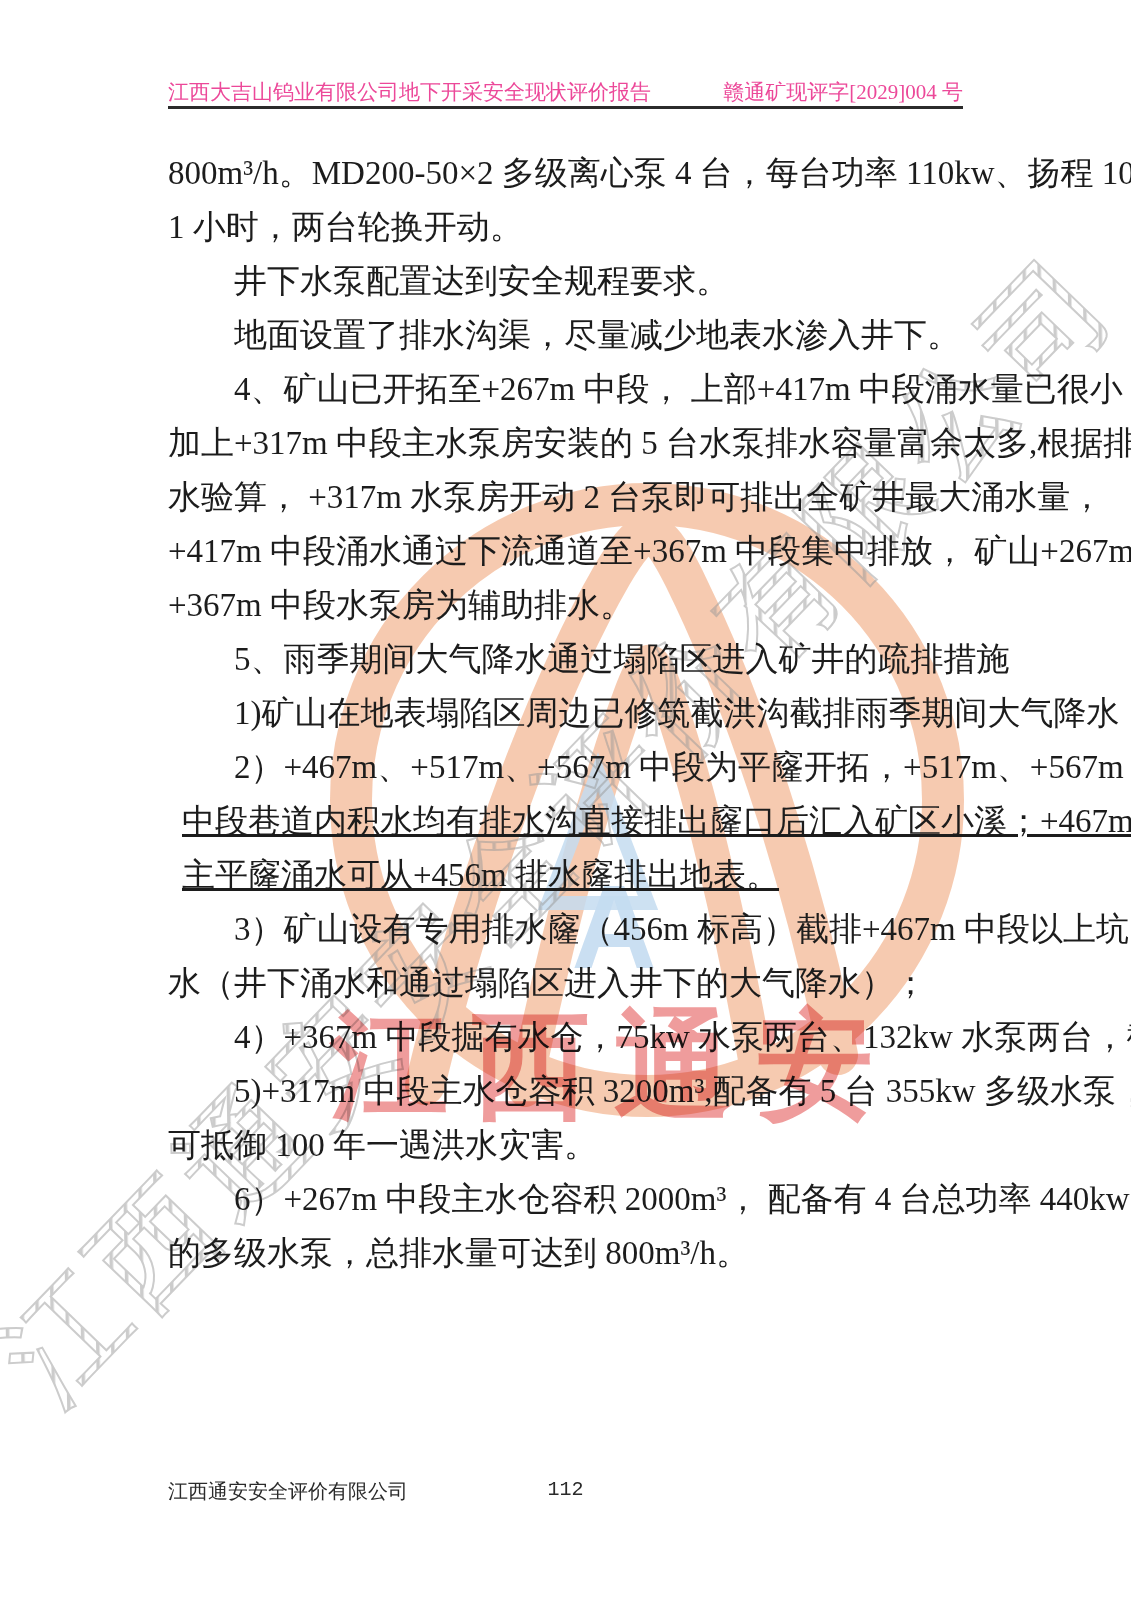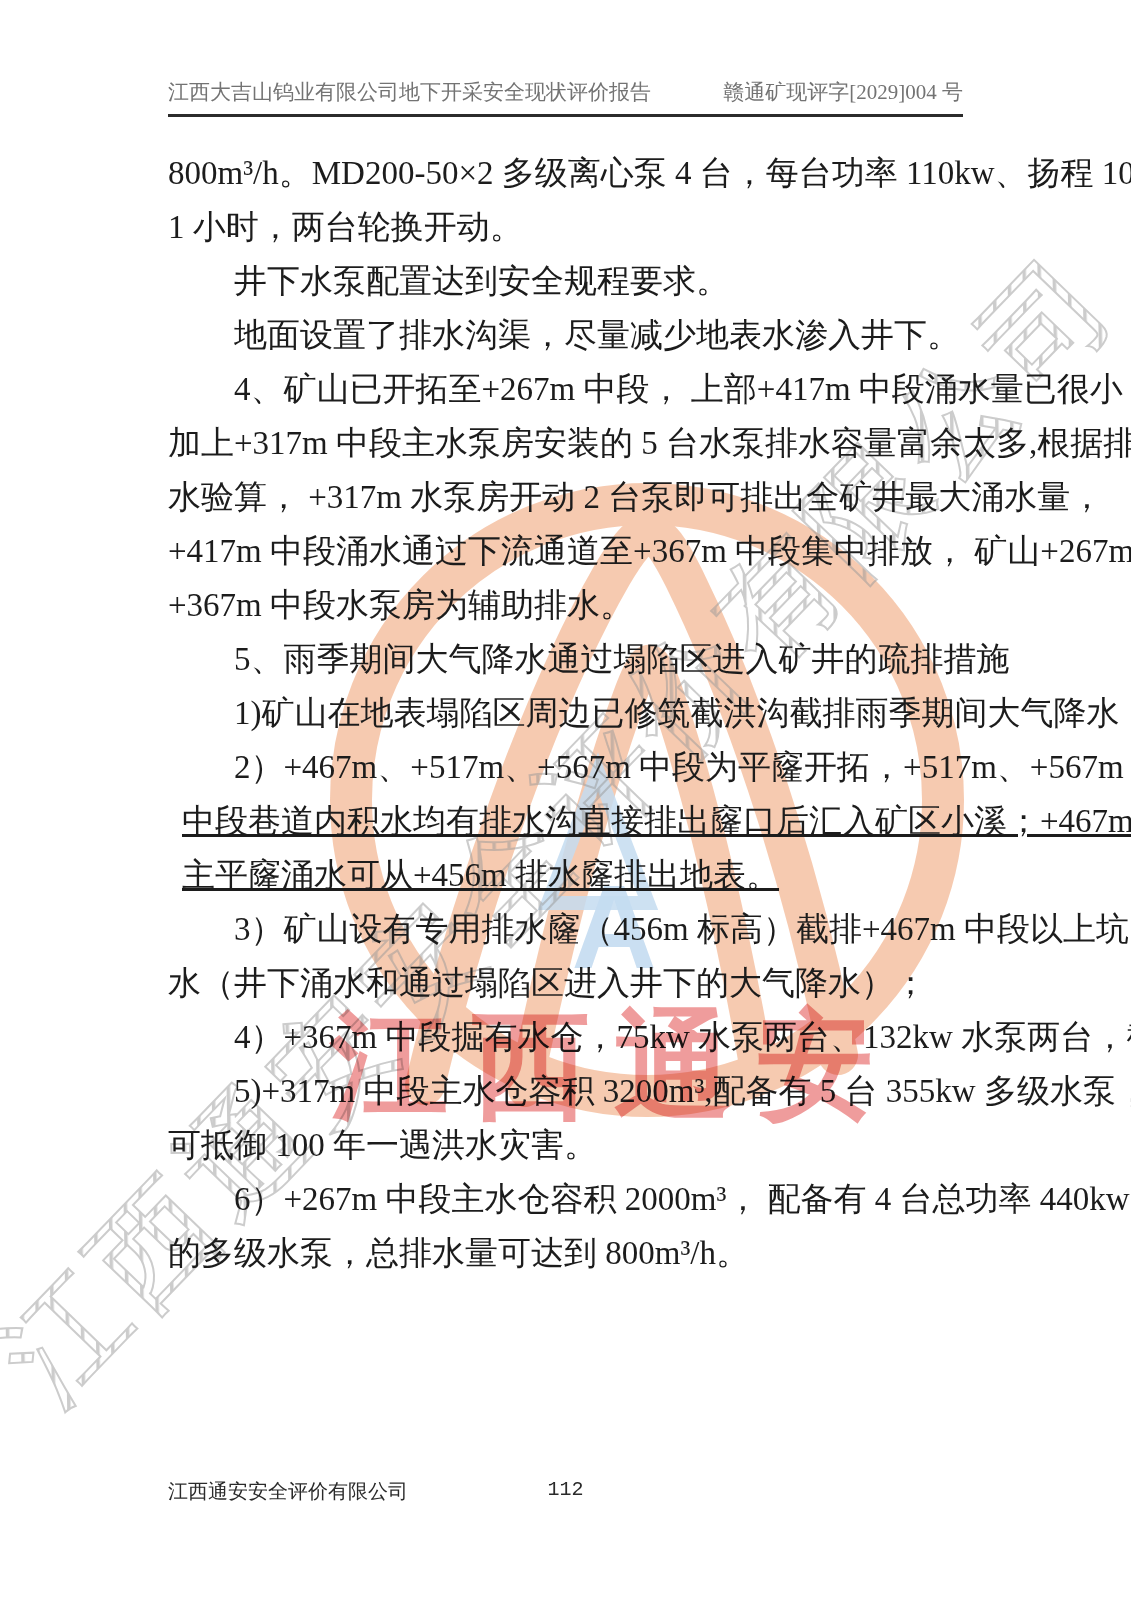--- a/index.html
+++ b/index.html
@@ -19,23 +19,22 @@
     font-size:118px;font-weight:bold;line-height:1;
     letter-spacing:24px;white-space:nowrap;
     color:rgba(221,48,48,0.48);
     mix-blend-mode:multiply;pointer-events:none;
     font-family:"Liberation Serif", serif;
   }
   
   .header{
     position:absolute;left:168px;right:168px;top:78px;z-index:1;
     display:flex;justify-content:space-between;align-items:flex-end;
-    font-size:21px;color:#737373;
+    font-size:21px;color:#ec4899;
     border-bottom:3px solid #2b2b2b;
-    padding-bottom:8px;
   }
   
   .body-text{
     position:absolute;left:168px;top:146px;width:795px;z-index:1;
   }
   .line{
     font-size:33px;line-height:54px;height:54px;
     white-space:nowrap;overflow:visible;
   }
   .line.justify{text-align:justify;text-align-last:justify;}

